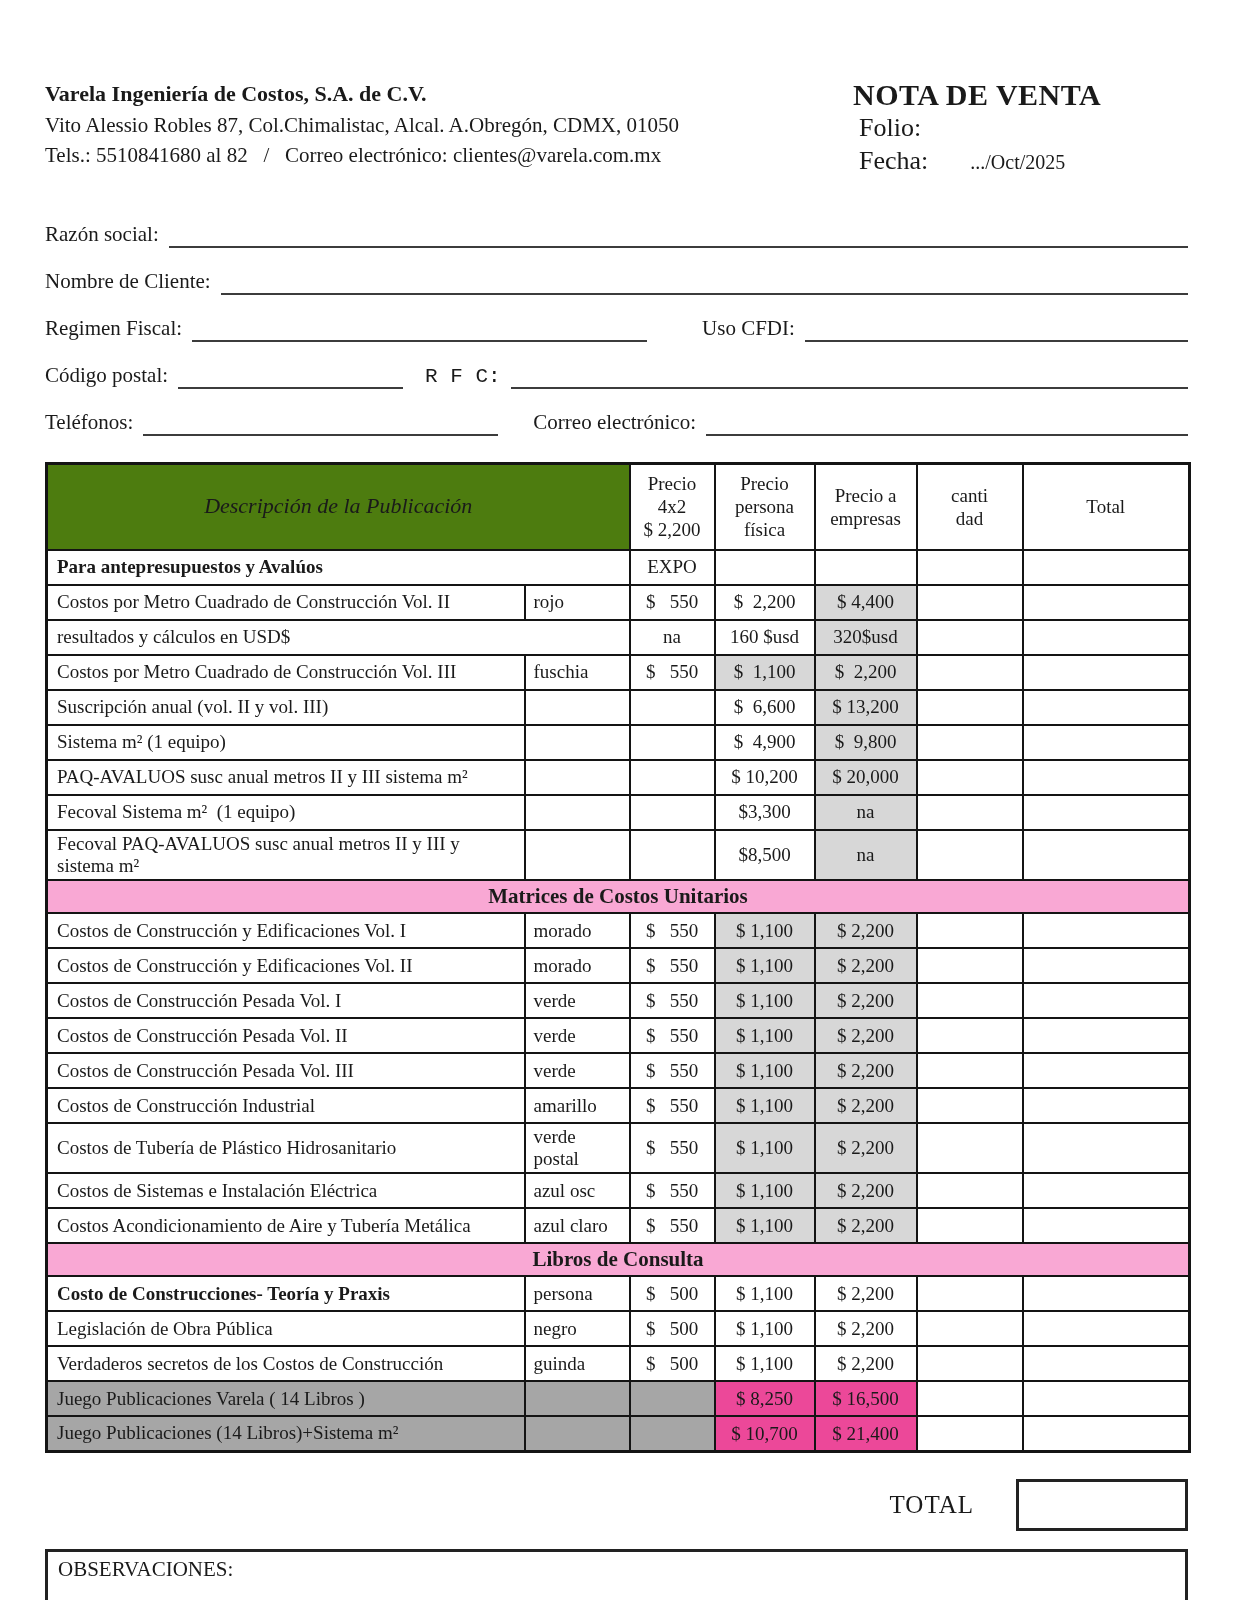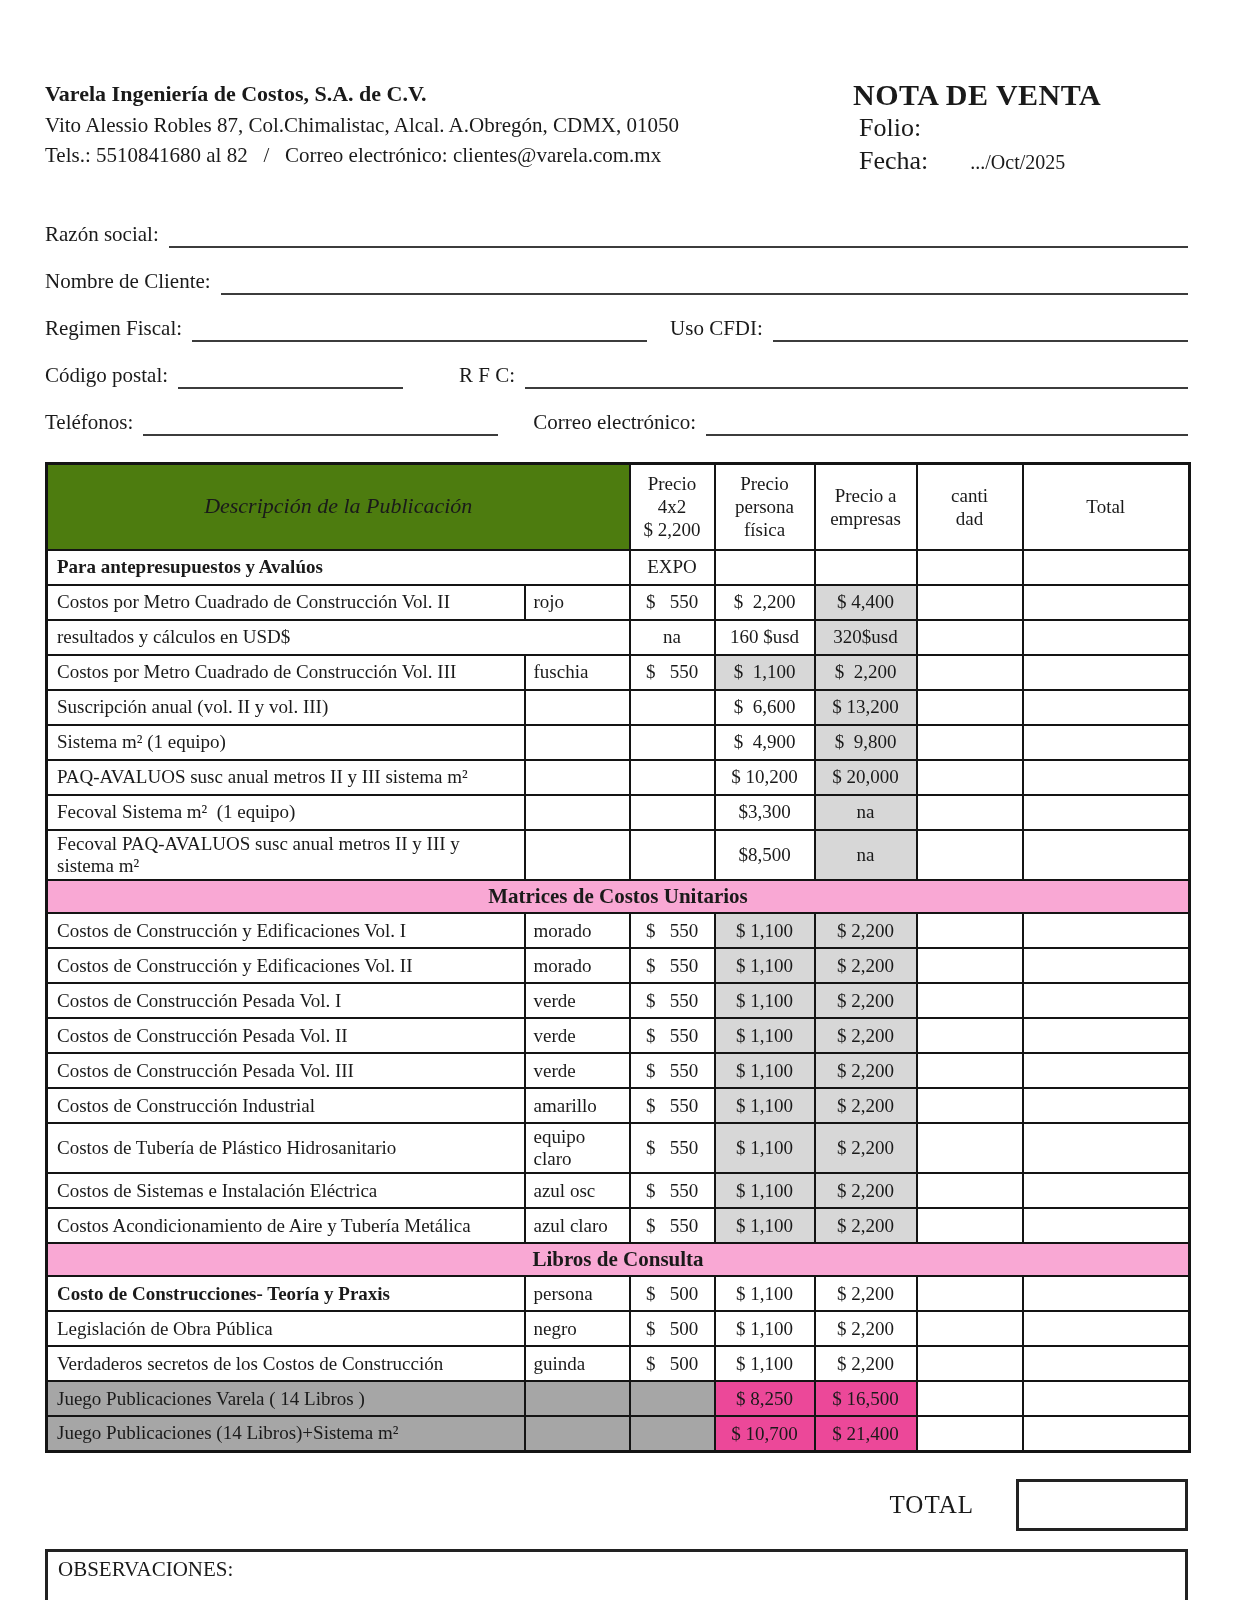--- a/index.html
+++ b/index.html
@@ -20,21 +20,21 @@
   .docmeta { width:335px; flex:none; }
   .doc-title { font-size:30px; font-weight:bold; letter-spacing:.5px; }
   .meta-line { font-size:26px; line-height:1.25; padding-left:6px; }
   .meta-value { font-size:20px; margin-left:42px; }
   
   .form { margin-top:24px; }
   .frow { display:flex; align-items:flex-end; height:47px; font-size:21px; }
   .flabel { white-space:pre; padding-bottom:1px; }
   .fline { border-bottom:2px solid #3c3c3c; height:30px; flex:1; }
   .fline.fixed { flex:none; }
-  .gap55 { margin-left:23px; } .gap40 { margin-left:56px; } .gap35 { margin-left:35px; }
+  .gap55 { margin-left:55px; } .gap40 { margin-left:22px;font-family:Liberation Mono, monospace; } .gap35 { margin-left:35px; }
   .ml10 { margin-left:10px; }
   
   table.price-table {
     margin-top:26px;
     border-collapse:collapse;
     table-layout:fixed;
     width:1143px;
     border:3px solid #141414;
   }
   .price-table th, .price-table td {
@@ -281,21 +281,21 @@
           <td class="desc" colspan="1">Costos de Construcción Industrial</td>
           <td class="color-cell">amarillo</td>
           <td class="price">$   550</td>
           <td class="price shade">$ 1,100</td>
           <td class="price shade">$ 2,200</td>
           <td class="fill"></td>
           <td class="fill"></td>
         </tr>
         <tr>
           <td class="desc" colspan="1">Costos de Tubería de Plástico Hidrosanitario</td>
-          <td class="color-cell">equipo claro</td>
+          <td class="color-cell">verde postal</td>
           <td class="price">$   550</td>
           <td class="price shade">$ 1,100</td>
           <td class="price shade">$ 2,200</td>
           <td class="fill"></td>
           <td class="fill"></td>
         </tr>
         <tr>
           <td class="desc" colspan="1">Costos de Sistemas e Instalación Eléctrica</td>
           <td class="color-cell">azul osc</td>
           <td class="price">$   550</td>

